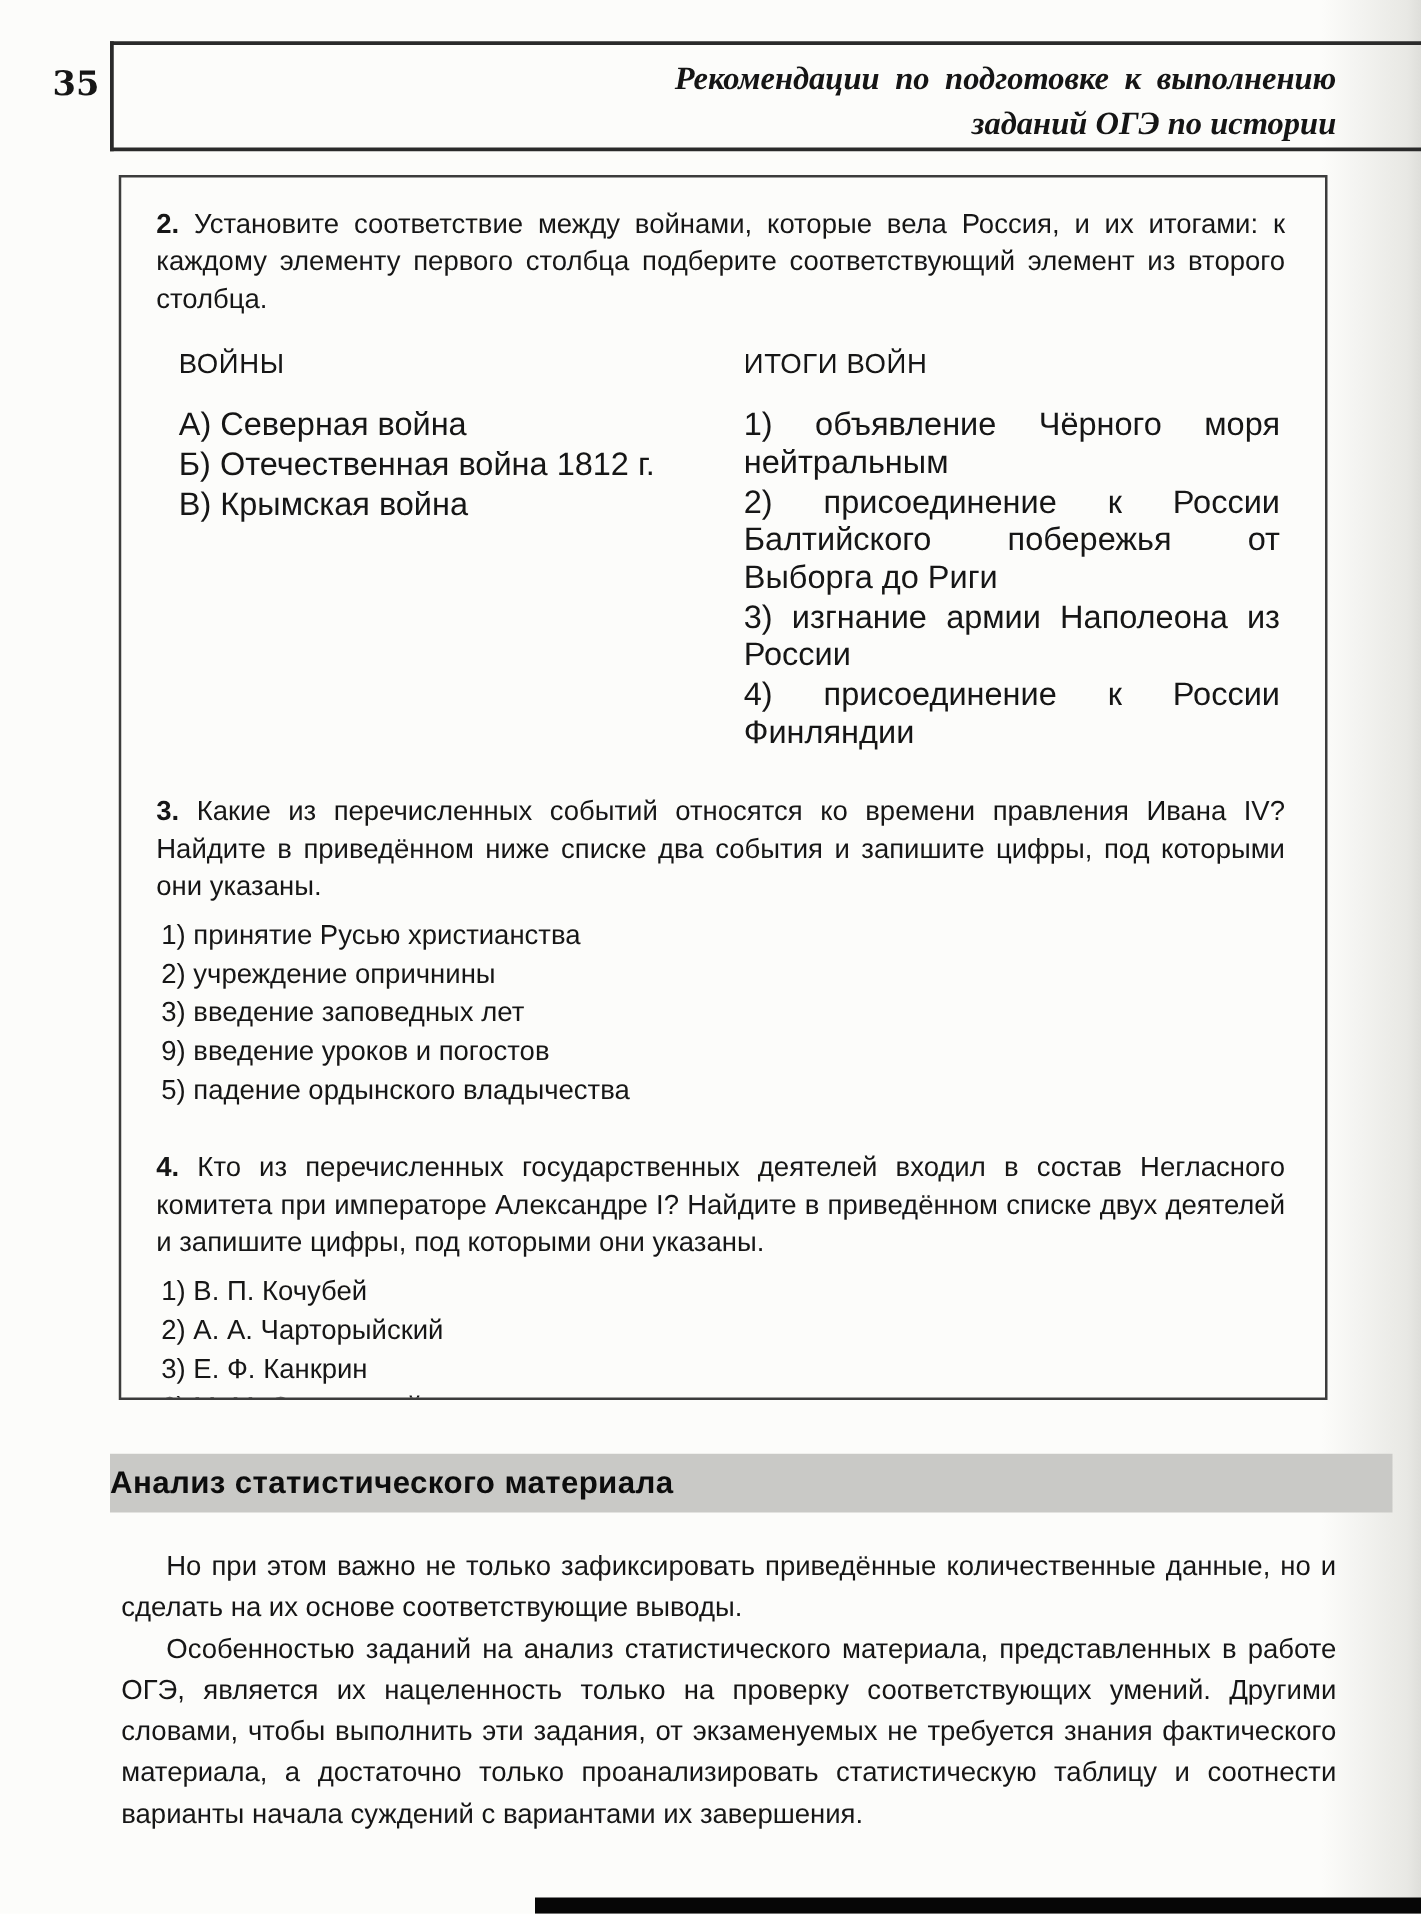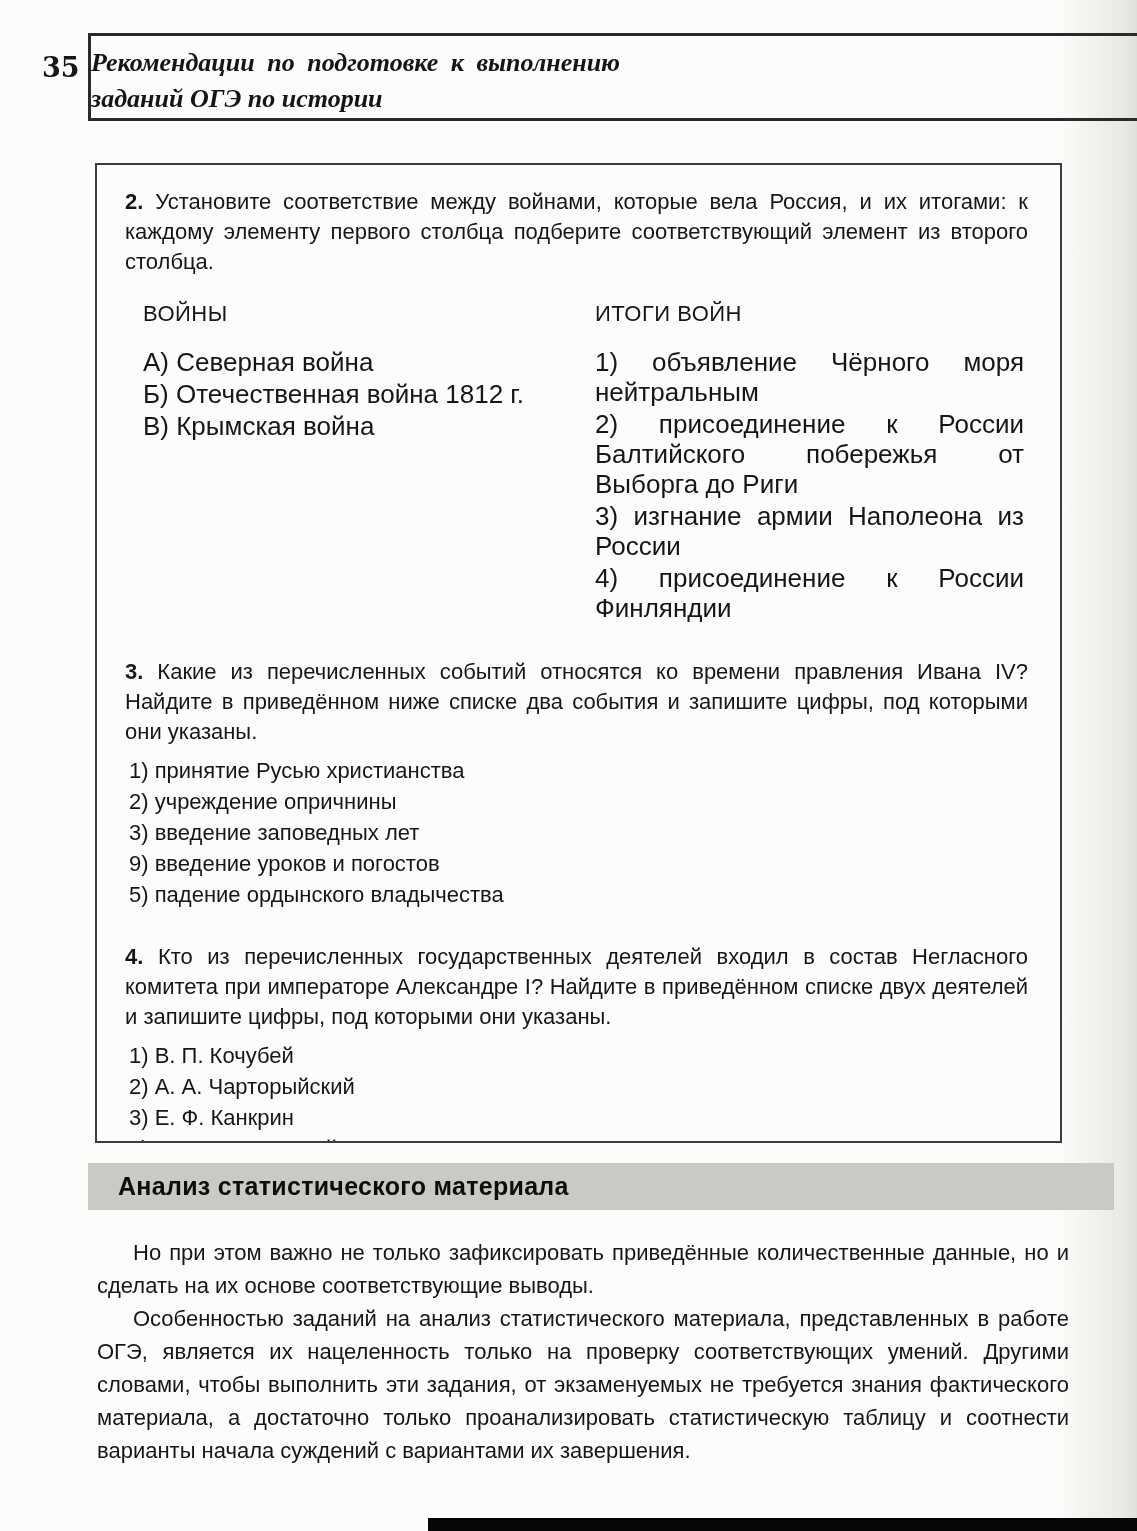--- a/index.html
+++ b/index.html
@@ -26,34 +26,34 @@
     position: absolute;
     left: 88px;
     top: 33px;
     right: 0;
     height: 88px;
     box-sizing: border-box;
     border-top: 3px solid #2a2a2a;
     border-left: 3px solid #2a2a2a;
     border-bottom: 3px solid #2a2a2a;
     padding: 9px 68px 0 0;
-    text-align: left;
+    text-align: right;
     font-family: "Liberation Serif", serif;
     font-style: italic;
     font-weight: bold;
     font-size: 26px;
     line-height: 36px;
     color: #151515;
   }
   .running-head .line1 { word-spacing: 6px; }
 
   .question-box {
     position: absolute;
     left: 95px;
-    top: 163px;
+    top: 140px;
     width: 967px;
     height: 980px;
     box-sizing: border-box;
     border: 2px solid #3c3c3c;
     padding: 22px 32px 0 28px;
     overflow: hidden;
     background: transparent;
   }
 
   .q-text {
@@ -93,21 +93,20 @@
 
   .section-bar {
     position: absolute;
     left: 88px;
     top: 1163px;
     width: 1026px;
     height: 47px;
     background: #c9c9c6;
     display: flex;
     align-items: center;
-    padding-left: 30px;
     box-sizing: border-box;
   }
   .section-bar .title {
     font-size: 25px;
     font-weight: bold;
     color: #0d0d0d;
     letter-spacing: 0.3px;
   }
 
   .body-text {

